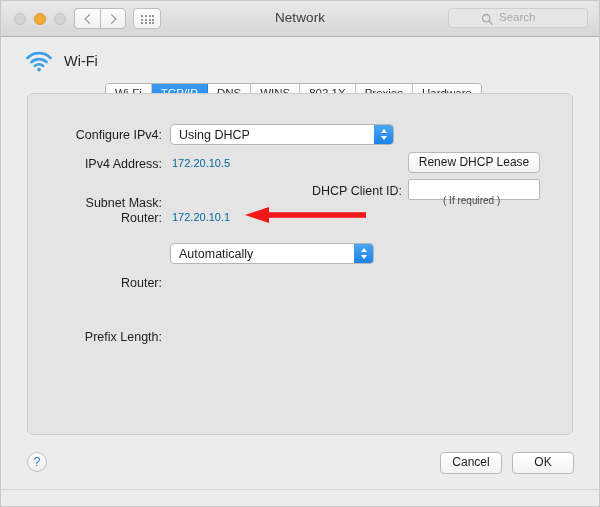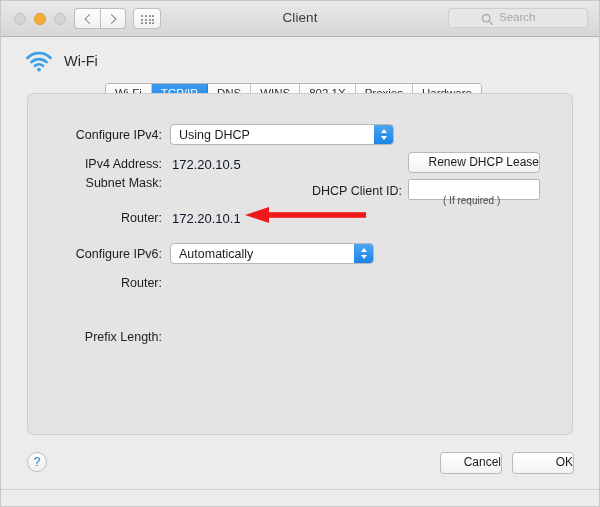--- a/index.html
+++ b/index.html
@@ -186,22 +186,22 @@
     white-space: nowrap;
   }
   .field-label {
     position: absolute;
     font-size: 12.5px;
     color: #1d1d1d;
     white-space: nowrap;
   }
   .value-text {
     position: absolute;
-    font-size: 13px;
-    color: #0f172a;
+    font-size: 11px;
+    color: #0369a1;
     white-space: nowrap;
   }
 
   .popup {
     position: absolute;
     height: 21px;
     background: #ffffff;
     border: 1px solid #b6b6b6;
     border-radius: 4px;
     box-sizing: border-box;
@@ -233,21 +233,21 @@
 
   .pushbutton {
     position: absolute;
     height: 21px;
     background: linear-gradient(to bottom,#ffffff,#f3f3f3);
     border: 1px solid #b9b9b9;
     border-radius: 4px;
     box-sizing: border-box;
     font-size: 12px;
     color: #1d1d1d;
-    text-align: right;
+    text-align: center;
     line-height: 19px;
     cursor: default;
     white-space: nowrap;
   }
 
   .textfield {
     position: absolute;
     height: 21px;
     background: #ffffff;
     border: 1px solid #b6b6b6;
@@ -337,21 +337,21 @@
           <i></i>
           <i></i>
           <i></i>
           <i></i>
           <i></i>
           <i></i>
           <i></i>
       </div>
     </div>
 
-    <div class="win-title">Client</div>
+    <div class="win-title">Network</div>
 
     <div class="searchfield">
       <div class="search-icon-wrap">
         <svg width="13" height="13" viewBox="0 0 13 13">
           <circle cx="5.2" cy="5.2" r="3.7" fill="none" stroke="#a8a8a8" stroke-width="1.3"></circle>
           <line x1="8.1" y1="8.1" x2="11.5" y2="11.5" stroke="#a8a8a8" stroke-width="1.3" stroke-linecap="round"></line>
         </svg>
       </div>
       <div class="search-placeholder">Search</div>
     </div>
@@ -389,36 +389,35 @@
     <span class="pu-arrowbox">
       <span class="up"></span>
         <span class="dn"></span>
     </span>
   </div>
 
   <div class="row-label" style="left:2px; top:157px;">IPv4 Address:</div>
   <div class="value-text" style="left:172px; top:157px;">172.20.10.5</div>
   <div class="pushbutton" style="left:408px; top:152px; width:132px;">Renew DHCP Lease</div>
 
-  <div class="row-label" style="left:2px; top:176px;">Subnet Mask:</div>
+  <div class="row-label" style="left:2px; top:196px;">Subnet Mask:</div>
   <div class="field-label" style="left:312px; top:184px;">DHCP Client ID:</div>
   <div class="textfield" style="left:408px; top:179px; width:132px;"></div>
   <div class="hint" style="left:443px; top:195px;">( If required )</div>
 
   <div class="row-label" style="left:2px; top:211px;">Router:</div>
   <div class="value-text" style="left:172px; top:211px;">172.20.10.1</div>
 
   <div class="arrow-annotation">
     <svg width="125" height="20" viewBox="0 0 125 20">
       <polygon points="2,10 26,2 26,18" fill="#f01818"></polygon>
       <rect x="24" y="7.2" width="99" height="5.6" fill="#f01818"></rect>
     </svg>
   </div>
 
-  <div class="row-label" style="left:2px; top:247px;">Configure IPv6:</div>
   <div class="popup" style="left:170px; top:243px; width:204px;">
     <span class="pu-text">Automatically</span>
     <span class="pu-arrowbox">
       <span class="up"></span>
         <span class="dn"></span>
     </span>
   </div>
 
   <div class="row-label" style="left:2px; top:276px;">Router:</div>
   <div class="value-text" style="left:172px; top:276px;"></div>

